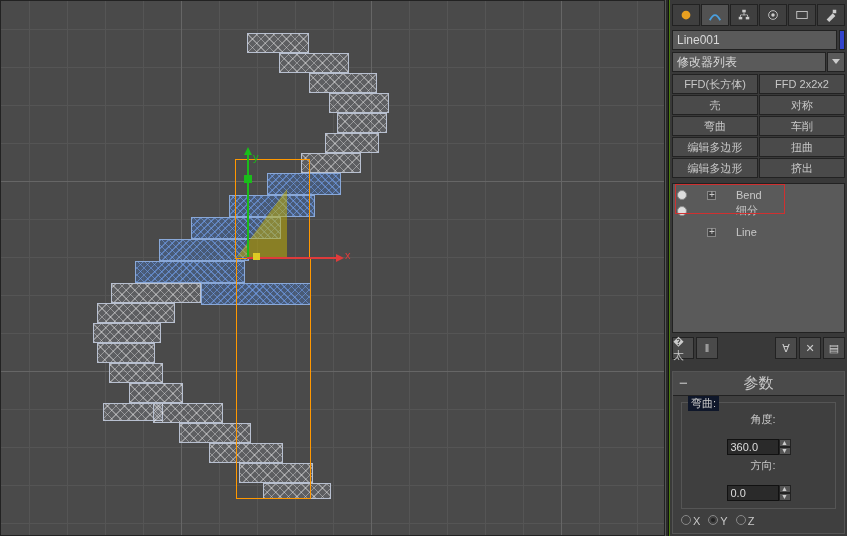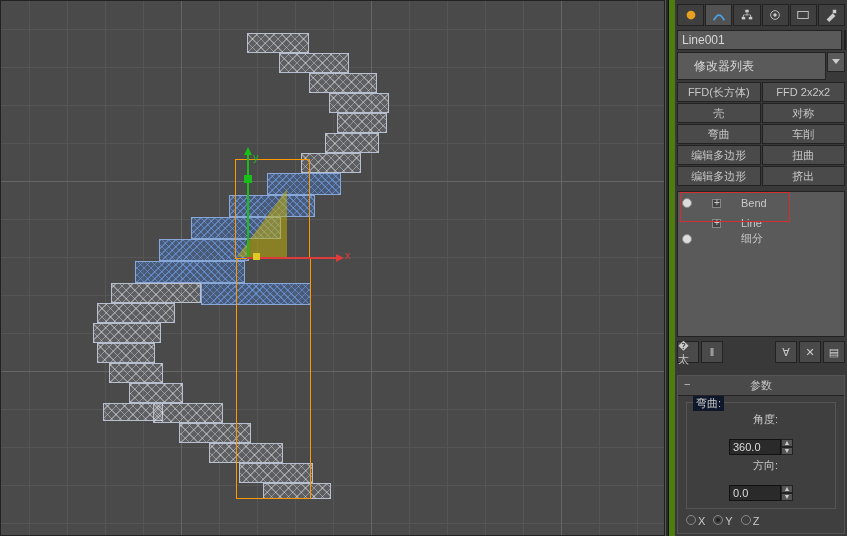--- a/index.html
+++ b/index.html
@@ -53,52 +53,52 @@
 .axis-x::before{content:"";position:absolute;right:-6px;top:-3px;border:4px solid transparent;border-left:8px solid #de3b3b;}
 .x-label{position:absolute; left:344px; top:248px; color:#de3b3b; font-size:11px;}
 .handle{position:absolute;width:8px;height:8px;background:#1abd1a;left:243px;top:174px;}
 .handle2{position:absolute;width:7px;height:7px;background:#deca24;left:252px;top:252px;}
 
 .panel {
   width: 178px; flex-shrink:0;
   background: #393939; color:#c8c8c8;
   font-size:12px;
   display:flex; flex-direction:column;
-  border-left:6px solid #4d7c0f;
+  border-left:1px solid #4d7c0f;
   padding:2px;
 }
 .tab-row { display:flex; gap:1px; padding:2px 0 4px; }
 .tab-btn { flex:1; height:22px; background:#3f3f3f; border:1px solid #222; display:flex; align-items:center; justify-content:center; color:#ccc; cursor:pointer;}
 .tab-btn.active{background:#525252;}
 .tab-btn svg{width:14px;height:14px;}
 
 .name-field{display:flex; gap:2px; margin-bottom:2px;}
 .name-field input{flex:1;background:#5a5a5a;border:1px solid #222;color:#d8d8d8;padding:2px 4px;font-size:12px;height:20px;}
 .swatch{width:20px;height:20px;background:#3344cc;border:1px solid #222;}
 
 .mod-row{display:flex;gap:1px;margin-bottom:2px;}
-.mod-drop{flex:1;background:#5a5a5a;border:1px solid #222;color:#d8d8d8;padding:2px 16px;height:28px;display:flex;align-items:center;}
+.mod-drop{flex:1;background:#5a5a5a;border:1px solid #222;color:#d8d8d8;padding:2px 4px;height:20px;display:flex;align-items:center;}
 .dd-arrow{width:18px;height:20px;background:#5a5a5a;border:1px solid #222;display:flex;align-items:center;justify-content:center;}
 .dd-arrow::after{content:"";border:4px solid transparent;border-top:5px solid #ccc;margin-top:3px;}
 
 .btn-grid{display:grid;grid-template-columns:1fr 1fr;gap:1px;margin-bottom:1px;}
 .pbtn{background:#4a4a4a;border:1px solid #222;color:#c8c8c8;height:20px;display:flex;align-items:center;justify-content:center;cursor:pointer;font-size:11px;}
 
 .stack{margin-top:4px;background:#5a5a5a;border:1px solid #222;height:150px;padding:4px 2px;overflow:auto;}
 .stack-item{display:flex;align-items:center;gap:20px;padding:1px 2px;font-size:11px;}
 .bulb{width:10px;height:10px;border-radius:50%;background:#ddd;border:1px solid #888;flex-shrink:0;}
 .plus{width:9px;height:9px;border:1px solid #888;background:#444;flex-shrink:0;position:relative;}
 .plus::before{content:"+";position:absolute;left:1px;top:-3px;font-size:10px;color:#ccc;}
 .redbox{position:absolute;border:1px solid #d03030;pointer-events:none;}
 
 .toolbar2{display:flex;gap:2px;padding:4px 0;justify-content:space-between;}
 .tbtn{width:22px;height:22px;background:#4a4a4a;border:1px solid #222;display:flex;align-items:center;justify-content:center;color:#ccc;cursor:pointer;font-size:11px;}
 
 .rollout{margin-top:8px;border:1px solid #555;background:#3f3f3f;}
-.roll-head{background:#4a4a4a;border-bottom:1px solid #222;text-align:center;padding:2px;font-size:11px;position:relative;}
+.roll-head{background:#4a4a4a;border-bottom:1px solid #222;text-align:center;padding:2px;font-size:15px;position:relative;}
 .roll-head::before{content:"−";position:absolute;left:6px;}
 .roll-body{padding:6px 8px;font-size:11px;}
 .fieldset{border:1px solid #555;padding:6px 6px 4px;margin-bottom:6px;position:relative;}
 .fieldset .leg{position:absolute;top:-7px;left:6px;background:#0f172a;padding:0 3px;font-size:11px;}
 .prow{display:flex;align-items:center;gap:4px;margin:3px 0;flex-direction:column;}
 .prow label{width:34px;text-align:right;}
 .spinner{display:flex;margin-top:8px;}
 .spinner input{width:52px;background:#2a2a2a;border:1px solid #111;color:#ddd;padding:1px 3px;font-size:11px;height:16px;}
 .spin-btns{display:flex;flex-direction:column;}
 .spin-btns div{width:12px;height:8px;background:#555;border:1px solid #222;font-size:7px;line-height:5px;text-align:center;color:#ccc;cursor:pointer;}
@@ -214,29 +214,29 @@
     <div class="pbtn">编辑多边形</div>
     <div class="pbtn">挤出</div>
   </div>
 
   <div class="stack" style="position:relative;">
     <div class="stack-item">
       <span class="bulb"></span>
       <span class="plus"></span>
       <span>Bend</span>
     </div>
+    <div class="stack-item">
+      <span class="bulb"></span>
+      <span style="width:9px"></span>
+      <span>细分</span>
+    </div>
     <div class="stack-item" style="margin-top:6px;">
       <span style="width:10px"></span>
       <span class="plus"></span>
       <span>Line</span>
-    </div>
-    <div class="stack-item">
-      <span class="bulb"></span>
-      <span style="width:9px"></span>
-      <span>细分</span>
     </div>
     <div class="redbox" style="left:2px;top:0;width:110px;height:30px"></div>
   </div>
 
   <div class="toolbar2">
     <div style="display:flex;gap:2px">
       <div class="tbtn">�太</div>
       <div class="tbtn">‖</div>
     </div>
     <div style="display:flex;gap:2px">

